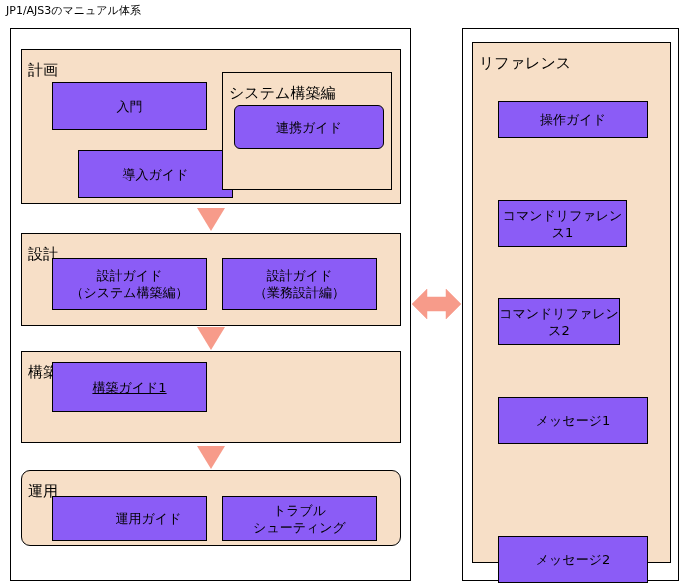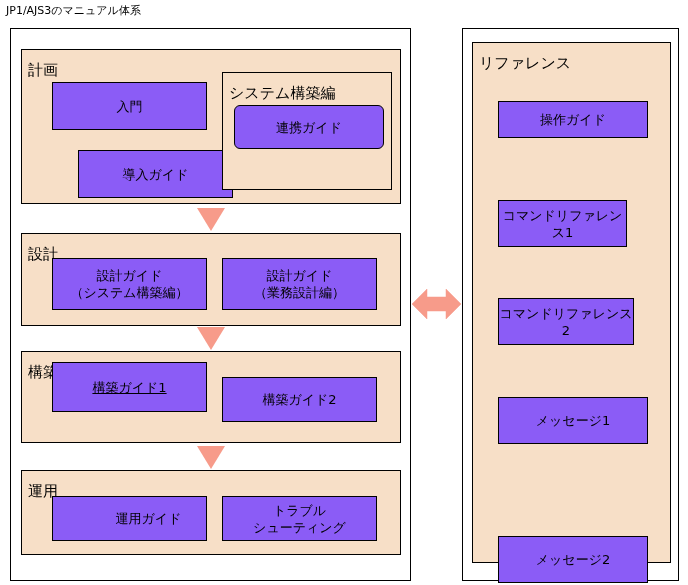--- a/index.html
+++ b/index.html
@@ -124,26 +124,25 @@
 （業務設計編）</div>
   </div>
 
   <div class="arrow-down" style="left:186px; top:298px;"></div>
 
   <div class="panel" style="left:10px; top:322px; width:380px; height:92px;">
     <div class="panel-label">構築</div>
 
     <div class="box" style="left:30px; top:10px; width:155px; height:50px;text-decoration:underline;">構築ガイド1</div>
 
-    <div class="box" style="left:200px; top:25px; width:155px; height:45px;">構築ガイド2</div>
   </div>
 
   <div class="arrow-down" style="left:186px; top:417px;"></div>
 
-  <div class="panel" style="left:10px; top:441px; width:380px; height:85px;">
+  <div class="panel" style="left:10px; top:441px; width:380px; height:76px;border-radius:9px;">
     <div class="panel-label">運用</div>
 
     <div class="box" style="left:30px; top:25px; width:155px; height:45px;padding-left:38px;">運用ガイド</div>
 
     <div class="box" style="left:200px; top:25px; width:155px; height:45px;">トラブル
 シューティング</div>
   </div>
 </div>
 
 <svg id="double-arrow" viewBox="0 0 49 36">
@@ -152,19 +151,19 @@
 
 <div class="outer-frame" id="right-frame">
 
   <div class="panel" style="left:9px; top:13px; width:199px; height:521px;">
     <div class="panel-label">リファレンス</div>
 
     <div class="box" style="left:25px; top:58px; width:150px; height:37px;">操作ガイド</div>
 
     <div class="box" style="left:25px; top:157px; width:129px; height:47px;">コマンドリファレンス1</div>
 
-    <div class="box" style="left:25px; top:255px; width:136px; height:47px;">コマンドリファレンス2</div>
+    <div class="box" style="left:25px; top:255px; width:122px; height:47px;">コマンドリファレンス2</div>
 
     <div class="box" style="left:25px; top:354px; width:150px; height:47px;">メッセージ1</div>
 
     <div class="box" style="left:25px; top:452px; width:150px; height:47px;margin-top:41px;">メッセージ2</div>
   </div>
 </div>
 
 </body></html>

